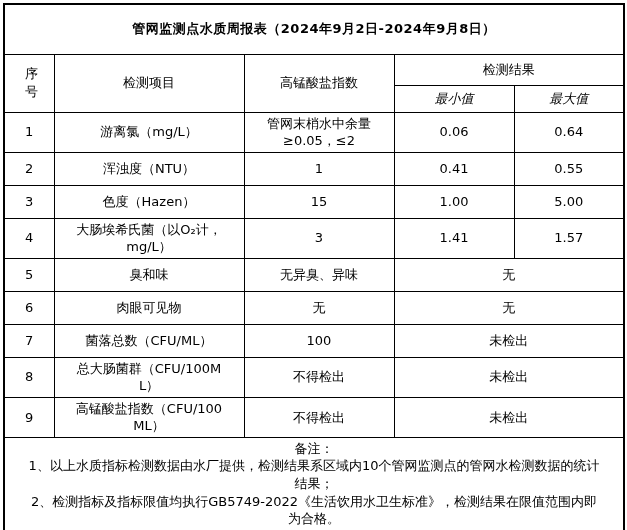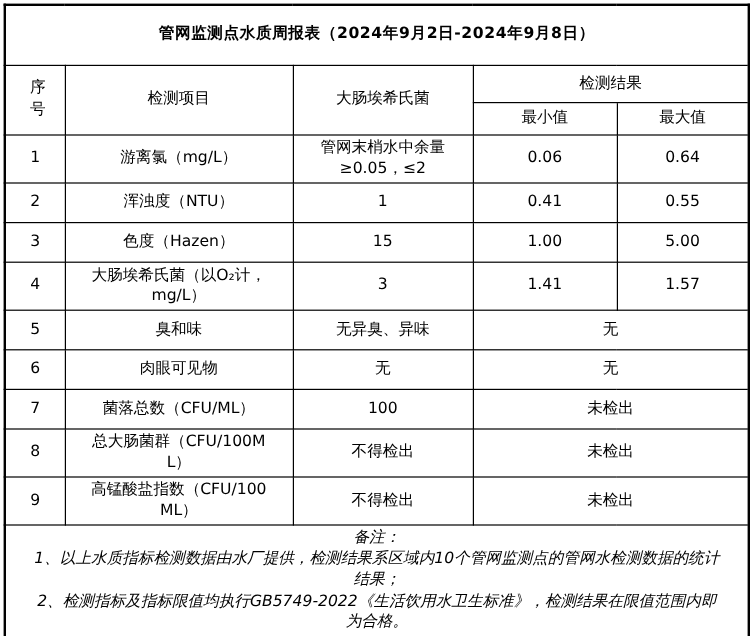--- a/index.html
+++ b/index.html
@@ -33,31 +33,30 @@
     overflow: hidden;
     word-break: break-all;
   }
   td.title-cell {
     font-size: 17px;
     font-weight: bold;
     height: 50px;
     letter-spacing: 0.5px;
   }
   tr.header-top td { height: 31px; }
-  tr.header-sub td { height: 27px; }
+  tr.header-sub td { height: 27px; font-style: italic; }
   tr.body-row-tall td { height: 40px; }
   tr.body-row td { height: 33px; }
   td.notes-cell {
     text-align: left;
     vertical-align: top;
     height: 84px;
     padding: 5px 6px;
     font-size: 13px;
     line-height: 1.55;
-    font-style: italic;
   }
   .note-line { white-space: normal; }
 </style>
 </head>
 <body>
 
 <div class="page">
   <table class="report">
     <colgroup>
       <col style="width:50px">
@@ -68,21 +67,21 @@
     </colgroup>
 
     <tbody>
         <tr>
       <td colspan="5" class="title-cell">管网监测点水质周报表（2024年9月2日-2024年9月8日）</td>
     </tr>
 
     <tr class="header-top">
       <td rowspan="2">序号</td>
       <td rowspan="2">检测项目</td>
-      <td rowspan="2">大肠埃希氏菌</td>
+      <td rowspan="2">高锰酸盐指数</td>
       <td colspan="2">检测结果</td>
     </tr>
     <tr class="header-sub">
       <td>最小值</td>
       <td>最大值</td>
     </tr>
 
     <tr class="body-row-tall">
       <td>1</td>
       <td>游离氯（mg/L）</td>

